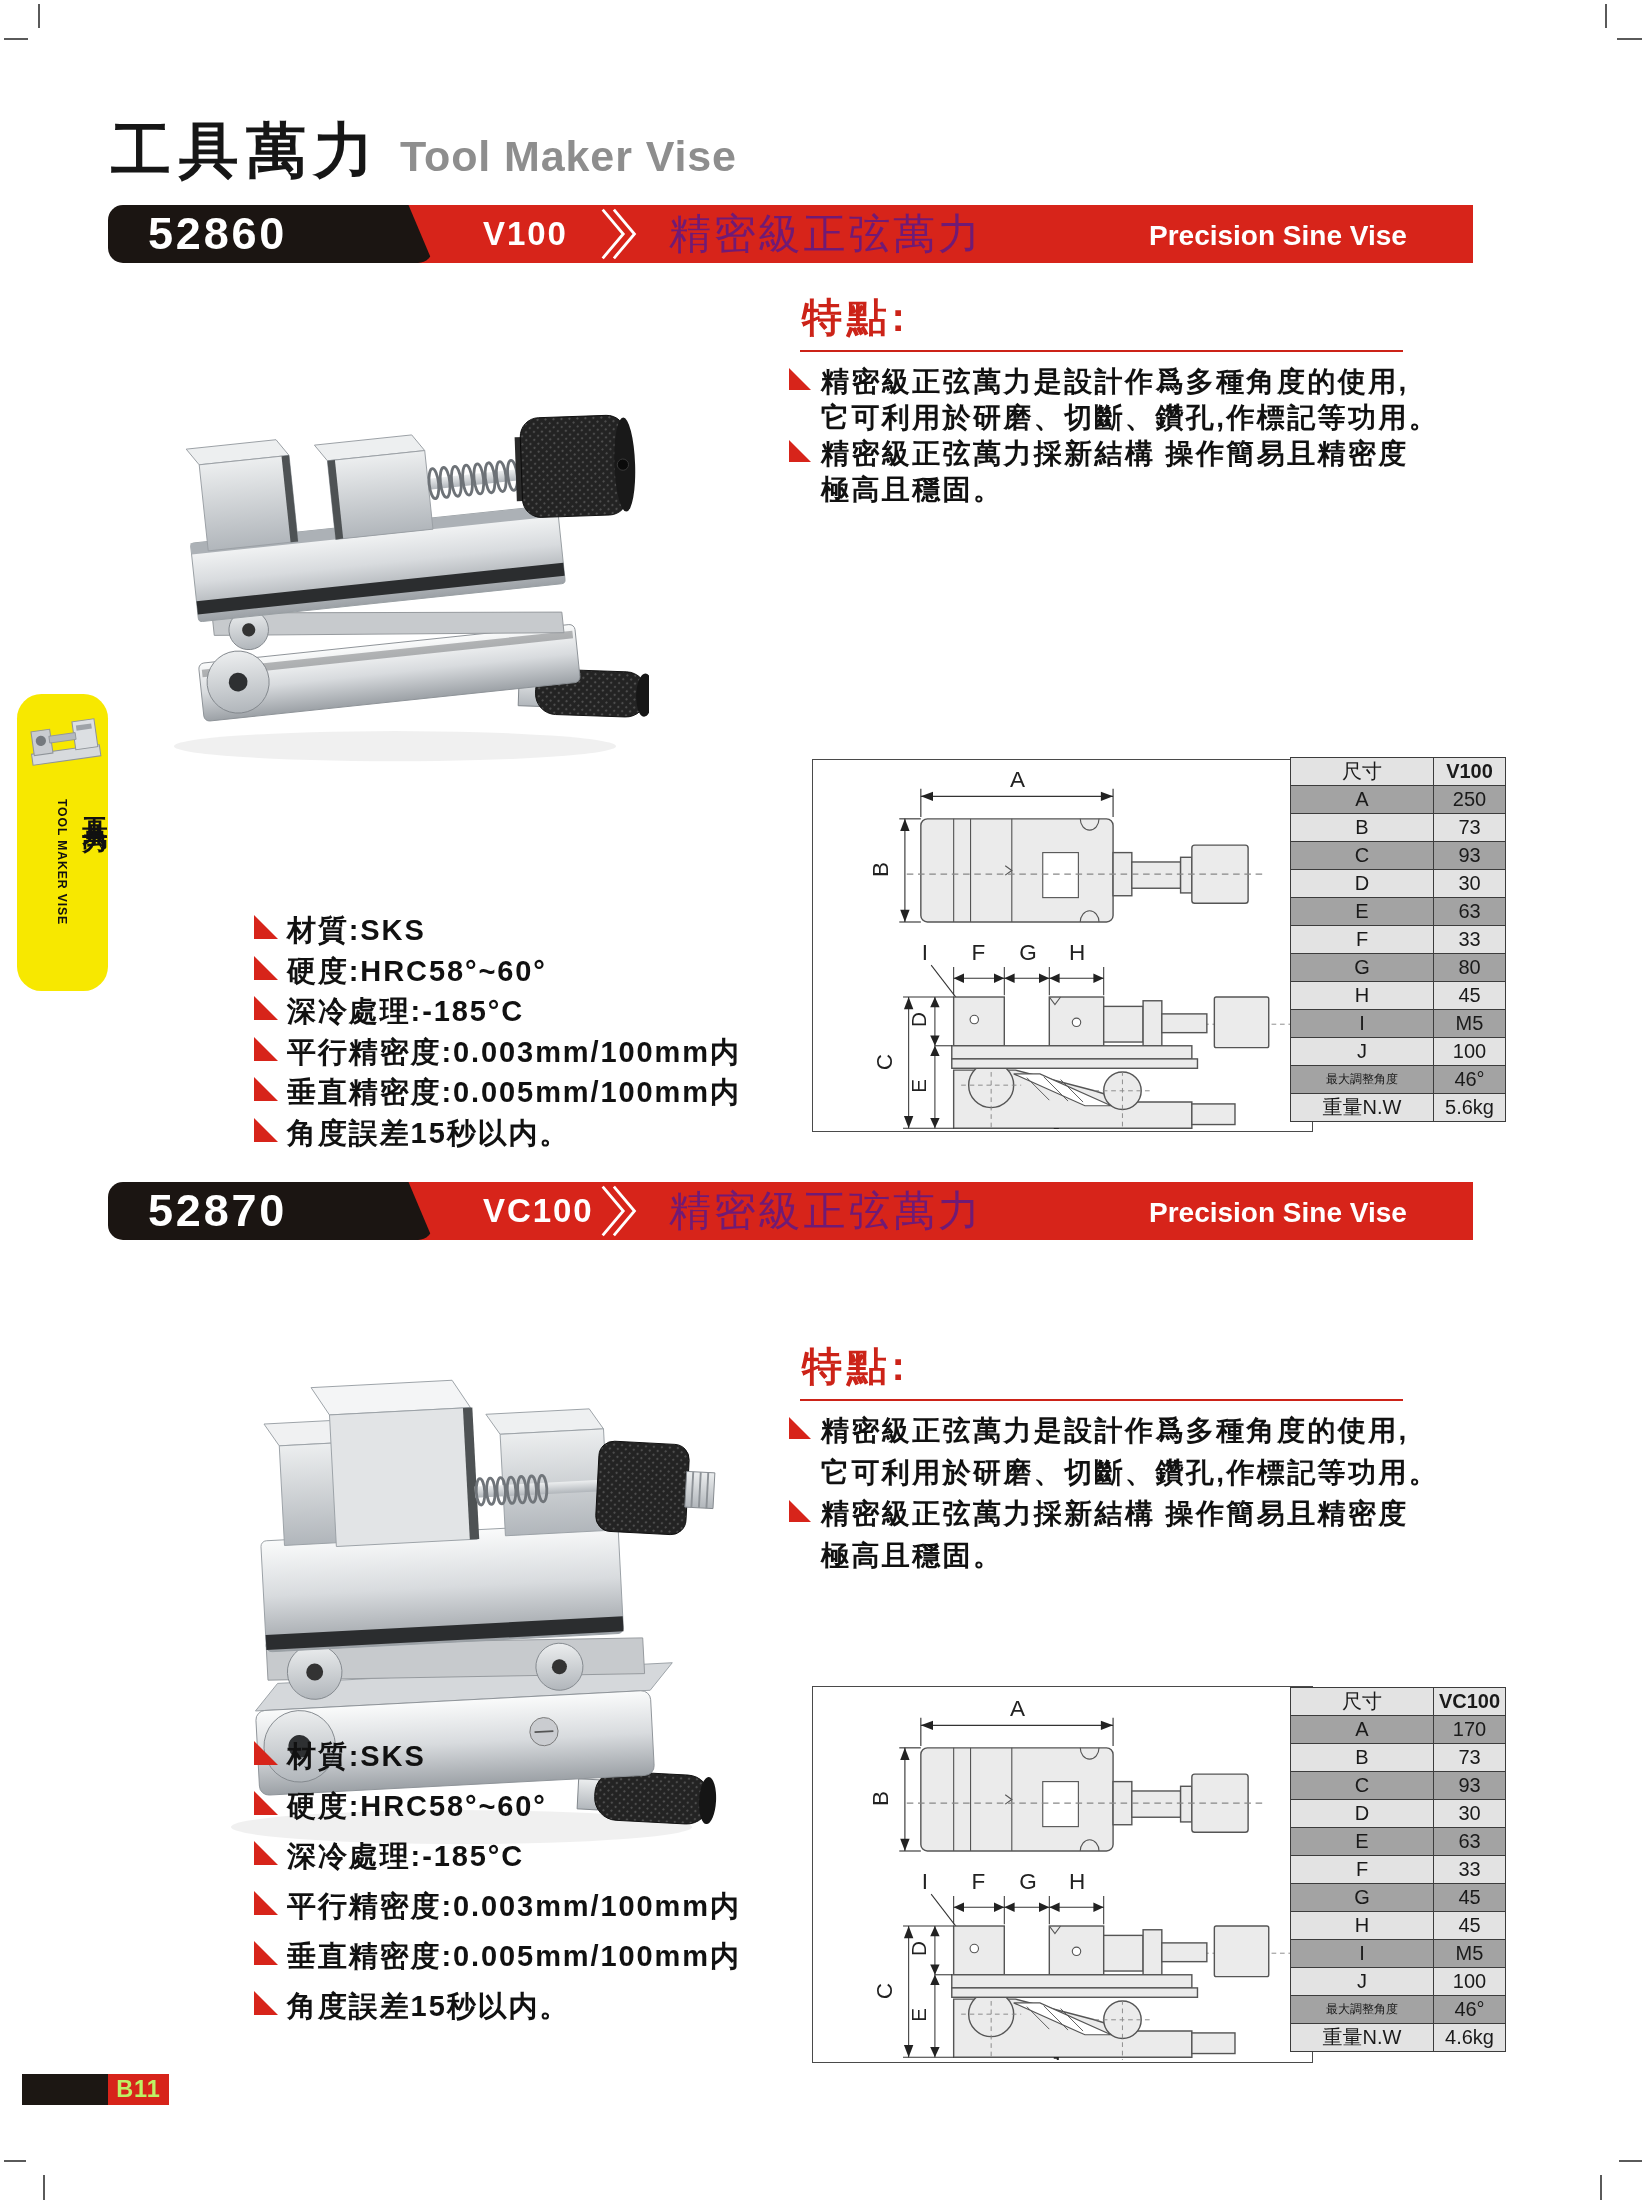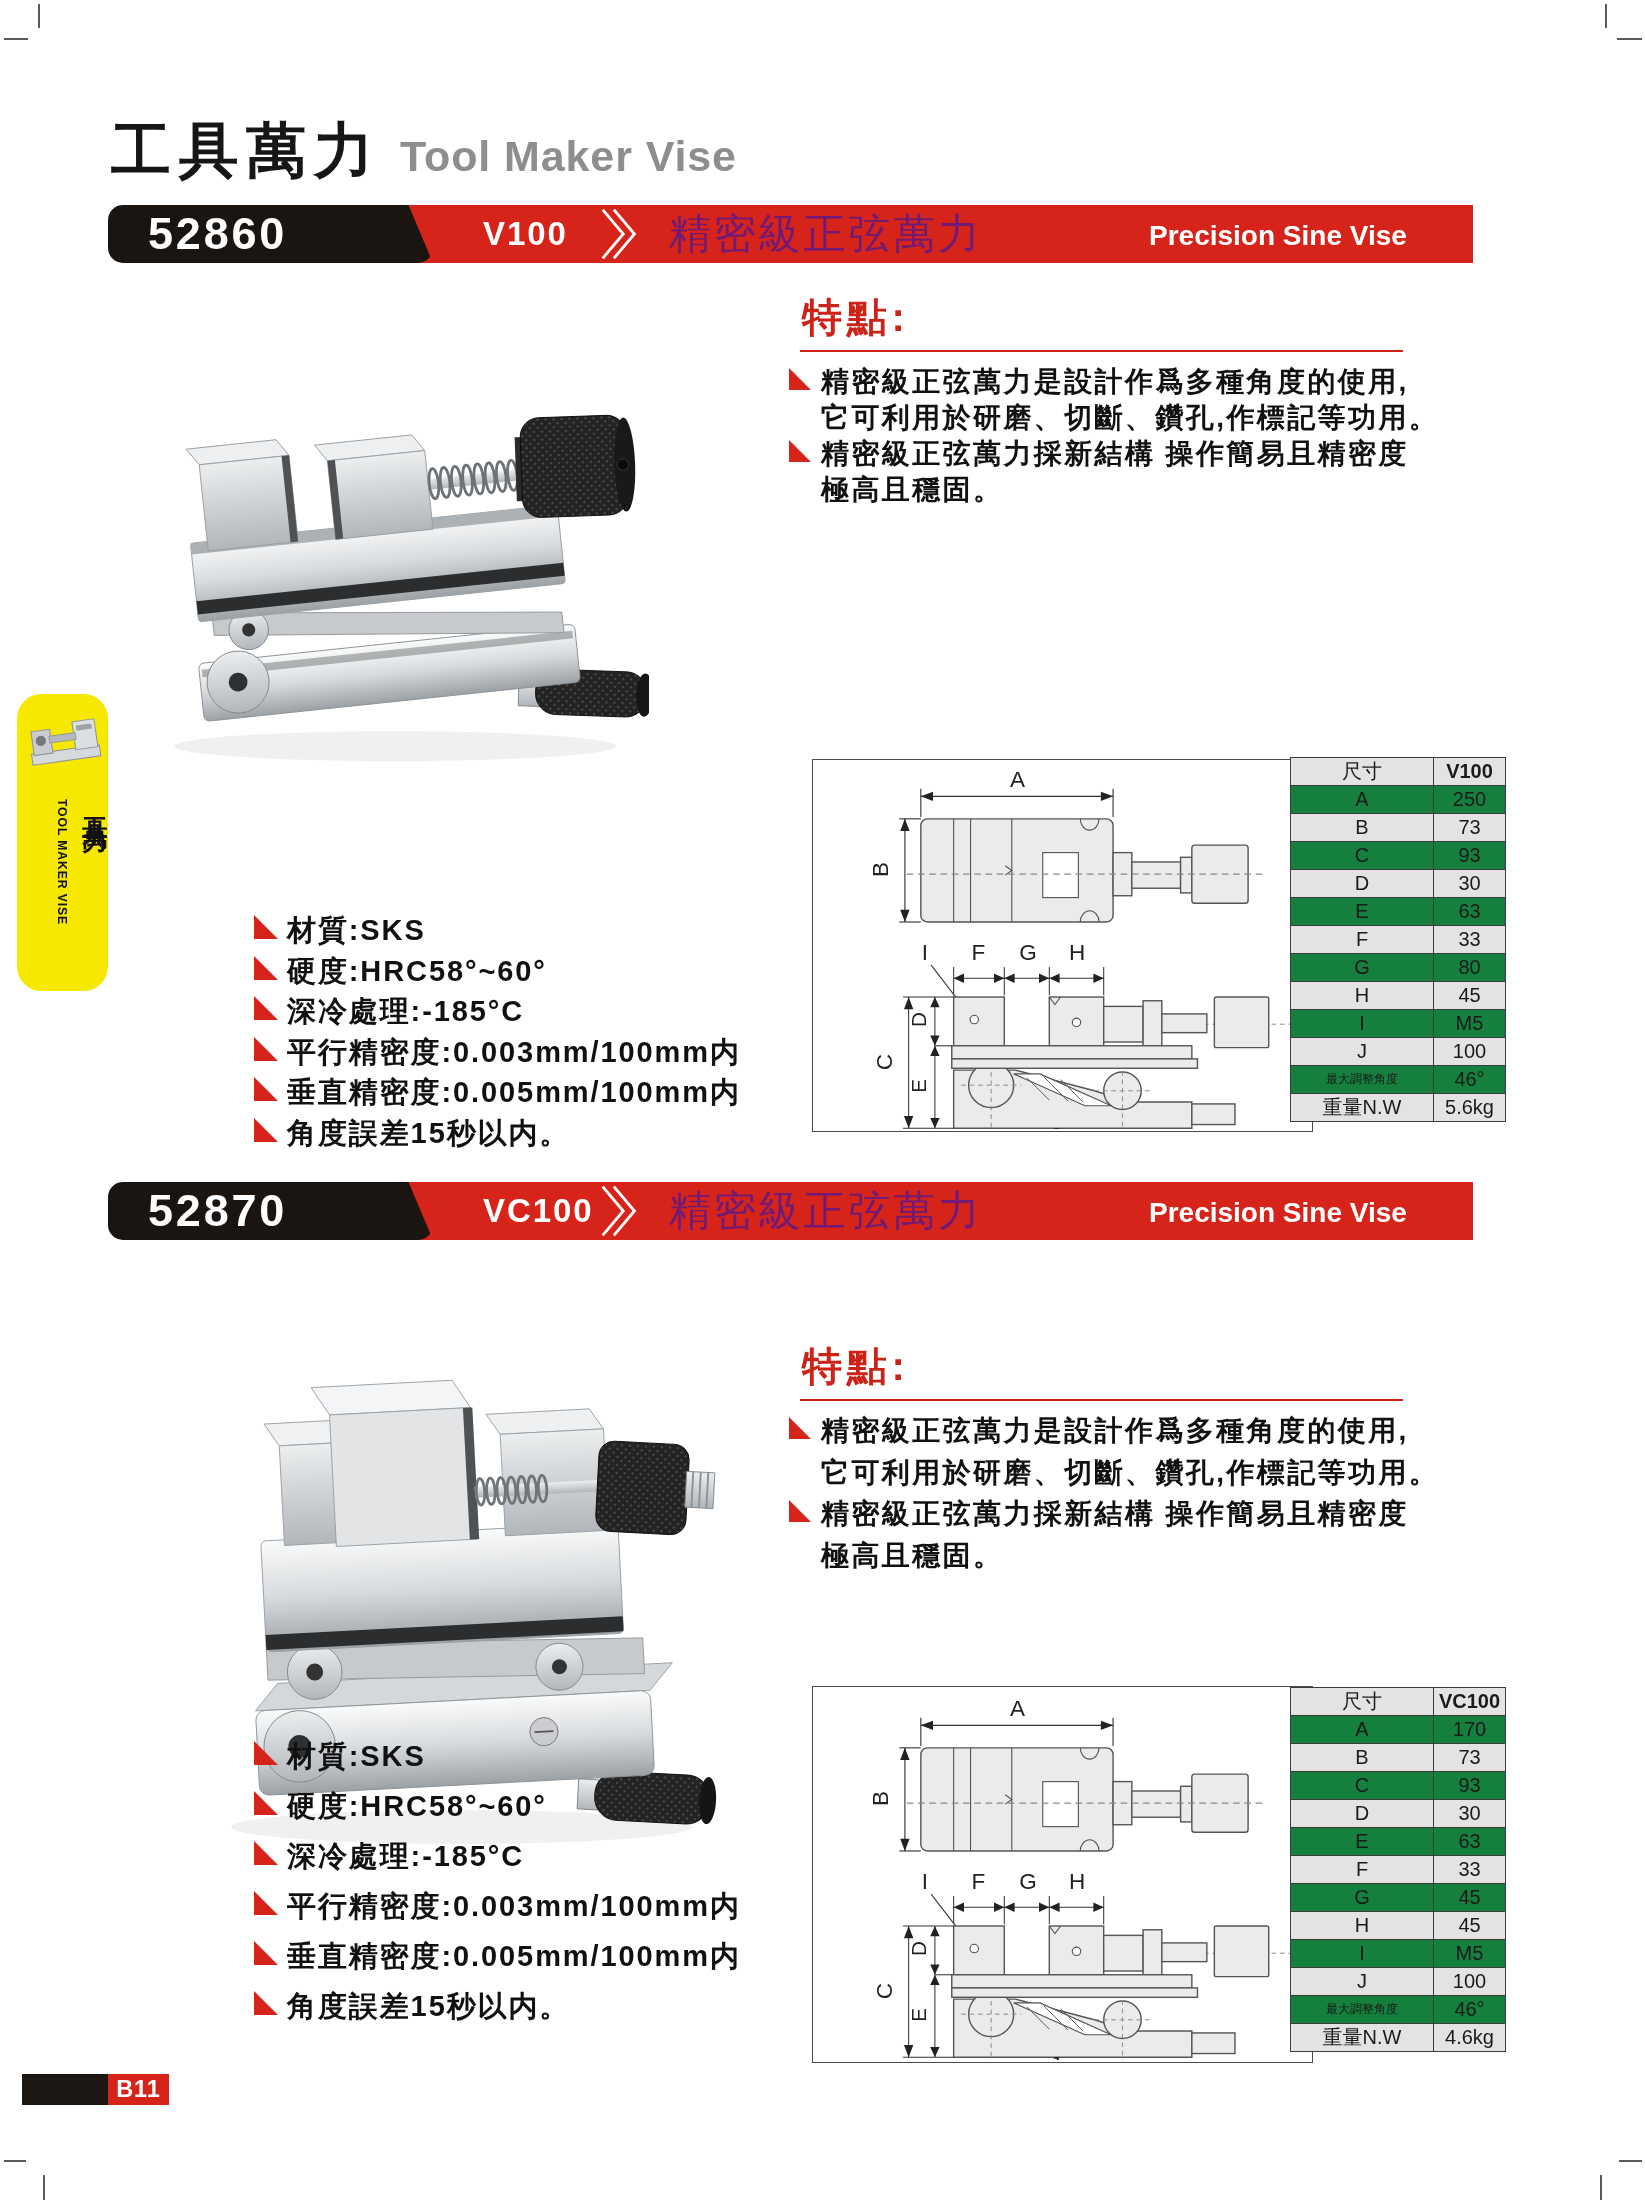--- a/index.html
+++ b/index.html
@@ -32,39 +32,39 @@
   .fline{position:absolute;display:flex;align-items:flex-start;font-size:28px;font-weight:600;
     letter-spacing:2.4px;white-space:nowrap;color:#111;}
   .fline svg{margin-right:9.4px;margin-top:4.7px;flex:0 0 auto;}
   
   .sline{position:absolute;display:flex;align-items:flex-start;font-size:29px;font-weight:600;
     letter-spacing:1.9px;white-space:nowrap;color:#111;}
   .sline svg{margin-right:8.5px;margin-top:3.8px;flex:0 0 auto;}
   
   .dbox{position:absolute;width:501px;height:373px;border:1.9px solid #4a4a4a;background:#fff;box-sizing:border-box;}
   
-  .stable{position:absolute;width:214px;border:0.9px solid #3c3c3c;background:#15803d;z-index:5;}
+  .stable{position:absolute;width:214px;border:0.9px solid #3c3c3c;background:#a3a3a3;z-index:5;}
   .tr{display:flex;height:27px;line-height:27px;border-top:0.9px solid #3c3c3c;}
   .tr:first-child{border-top:none;}
   .td{text-align:center;font-size:20px;box-sizing:border-box;overflow:hidden;}
   .td.l{width:143px;border-right:0.9px solid #3c3c3c;}
   .td.v{flex:1;}
   .tr.g{background:#e3e3e3;}
   .td.hdr{font-weight:bold;}
   .td.sm{font-size:12px;letter-spacing:0;}
   
   .tab{position:absolute;left:17px;top:694px;width:91px;height:297px;background:#f7e800;border-radius:24.5px;}
   .tab-zh{position:absolute;left:62px;top:102px;writing-mode:vertical-rl;font-size:25.4px;font-weight:bold;
     color:#111;letter-spacing:3.8px;}
   .tab-en{position:absolute;left:38px;top:105px;writing-mode:vertical-rl;font-size:12.2px;font-weight:bold;
     color:#111;letter-spacing:0.9px;}
   
   .pm-bar{position:absolute;left:21.7px;top:2074px;width:87px;height:31px;background:#1c1713;}
   .pm-red{position:absolute;left:108px;top:2074px;width:61px;height:31px;background:#d7241a;
-    color:#ffffff;font-size:23.5px;font-weight:bold;text-align:center;line-height:31px;letter-spacing:0.9px;}
+    color:#bef264;font-size:23.5px;font-weight:bold;text-align:center;line-height:31px;letter-spacing:0.9px;}
   svg text{font-family:"Liberation Sans","DejaVu Sans",sans-serif;}
 </style>
 </head>
 <body>
 
 <div class="trim" style="left:38px;top:3.8px;width:1.9px;height:24.5px;"></div>
 <div class="trim" style="left:3.8px;top:38px;width:24.5px;height:1.9px;"></div>
 <div class="trim" style="left:1605px;top:3.8px;width:1.9px;height:24.5px;"></div>
 <div class="trim" style="left:1617px;top:38px;width:24.5px;height:1.9px;"></div>
 <div class="trim" style="left:3.8px;top:2160px;width:22.6px;height:1.9px;"></div>

